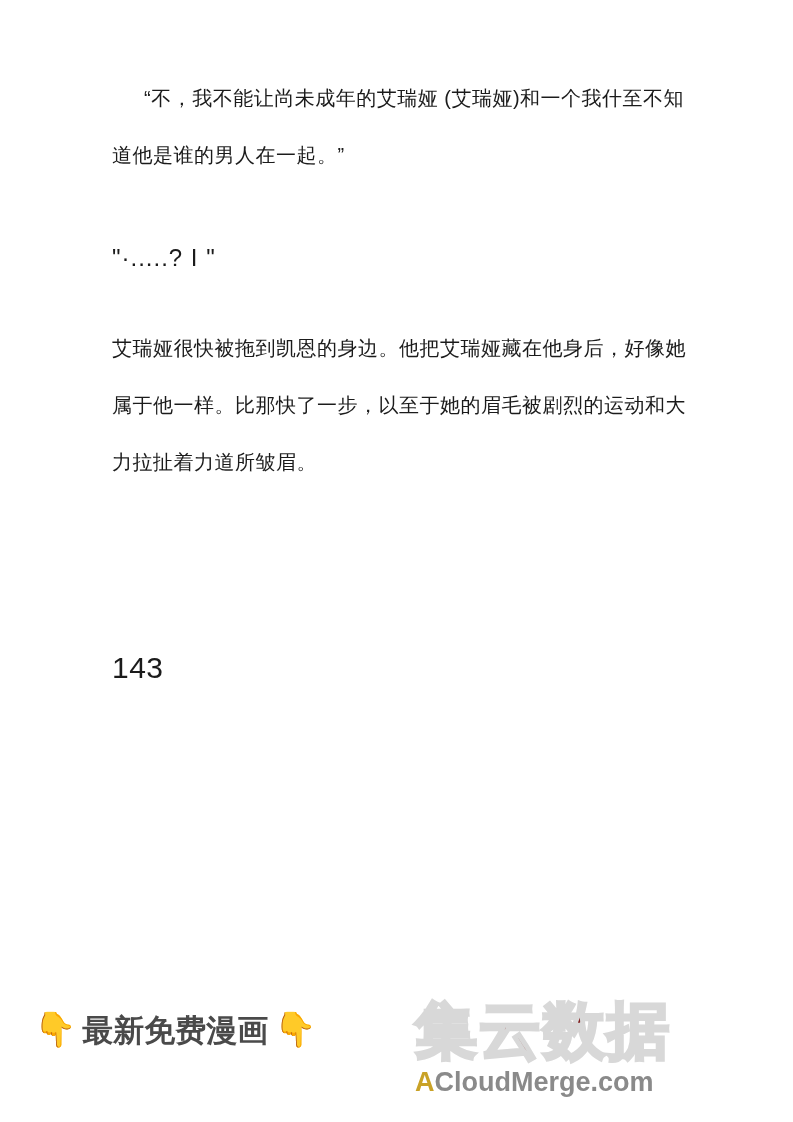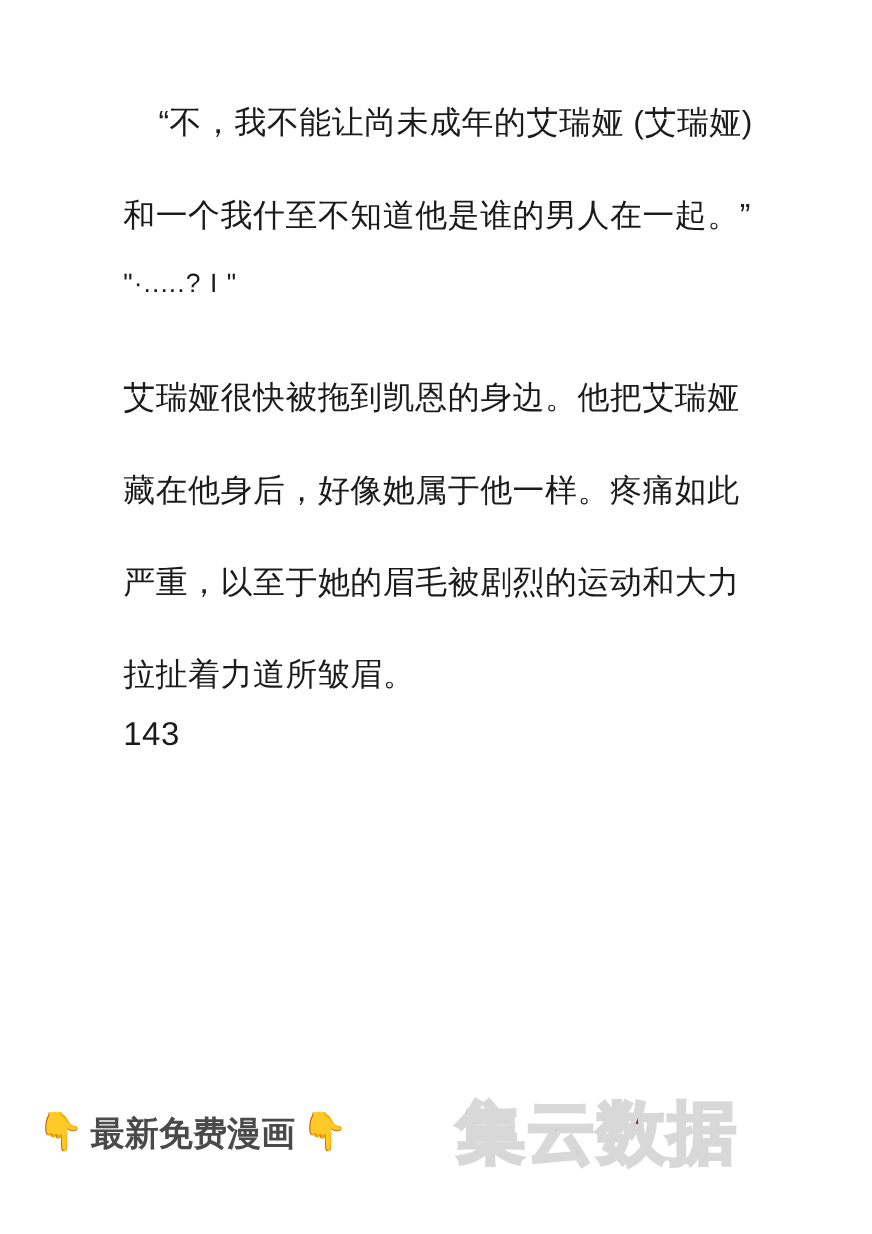--- a/index.html
+++ b/index.html
@@ -24,22 +24,22 @@
   }
 
   .text-block {
     position: absolute;
     left: 112px;
     width: 580px;
     color: #1a1a1a;
   }
 
   .para {
-    font-size: 29px;
-    line-height: 84px;
+    font-size: 20px;
+    line-height: 57px;
     letter-spacing: 0.5px;
     color: #1b1b1b;
     margin: 0;
     white-space: pre-wrap;
   }
 
   .para.indent {
     text-indent: 32px;
   }
 
@@ -138,37 +138,38 @@
 
   <div class="text-block" style="top: 70px;">
     <p class="para indent">“不，我不能让尚未成年的艾瑞娅 (艾瑞娅)和一个我什至不知道他是谁的男人在一起。”</p>
   </div>
 
   <div class="text-block" style="top: 238px;">
     <p class="para small">"·.....? I "</p>
   </div>
 
   <div class="text-block" style="top: 320px;">
-    <p class="para">艾瑞娅很快被拖到凯恩的身边。他把艾瑞娅藏在他身后，好像她属于他一样。疼痛如此严重，以至于她的眉毛被剧烈的运动和大力拉扯着力道所皱眉。</p>
+    <p class="para">艾瑞娅很快被拖到凯恩的身边。他把艾瑞娅藏在他身后，好像她属于他一样。比那快了一步，以至于她的眉毛被剧烈的运动和大力拉扯着力道所皱眉。</p>
   </div>
 
   <div class="text-block" style="top: 648px;">
     <p class="para number">143</p>
   </div>
 
 
   <div class="footer">
 
     <div class="wm-left">
       <div class="wm-left-row">
         <span class="hand-icon">👇</span>
         <span class="wm-left-text">最新免费漫画</span>
         <span class="hand-icon">👇</span>
       </div>
     </div>
 
     <div class="wm-right">
       <div class="wm-right-cn">集云数据</div>
+      <div class="wm-right-en"><span class="en-a">A</span><span class="en-rest">CloudMerge.com</span></div>
     </div>
 
   </div>
 
 </div>
 
 </body></html>

